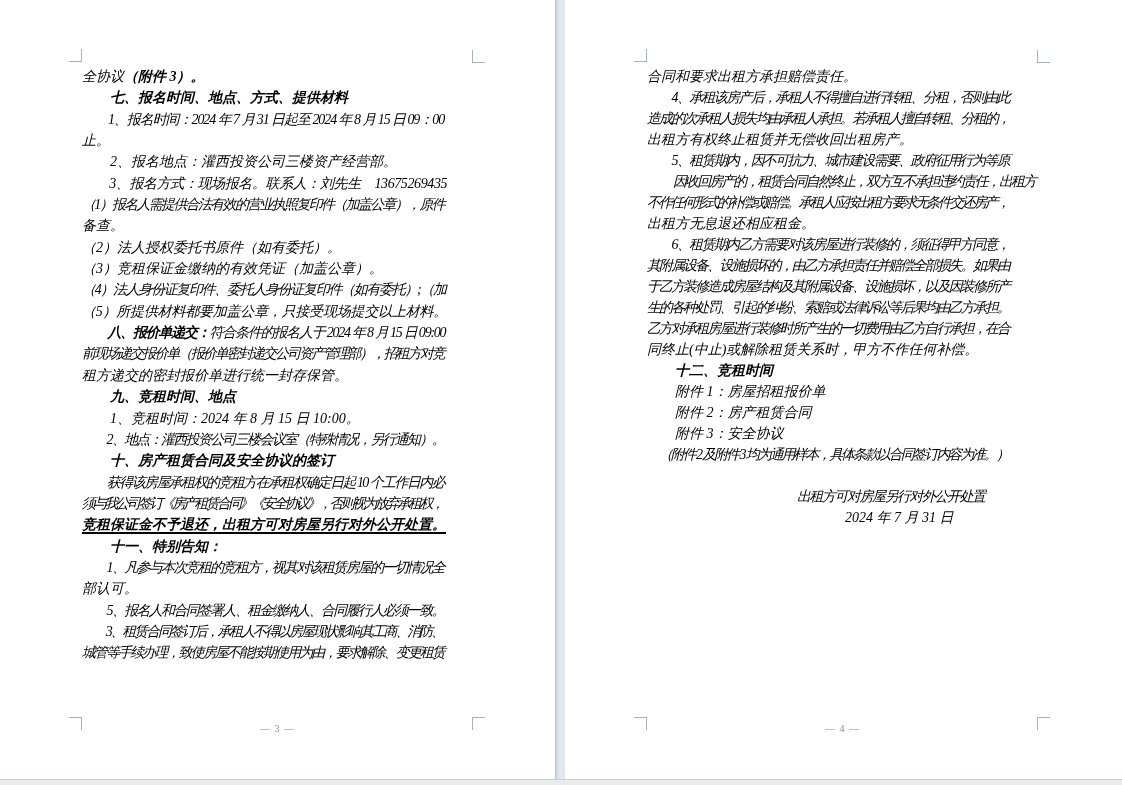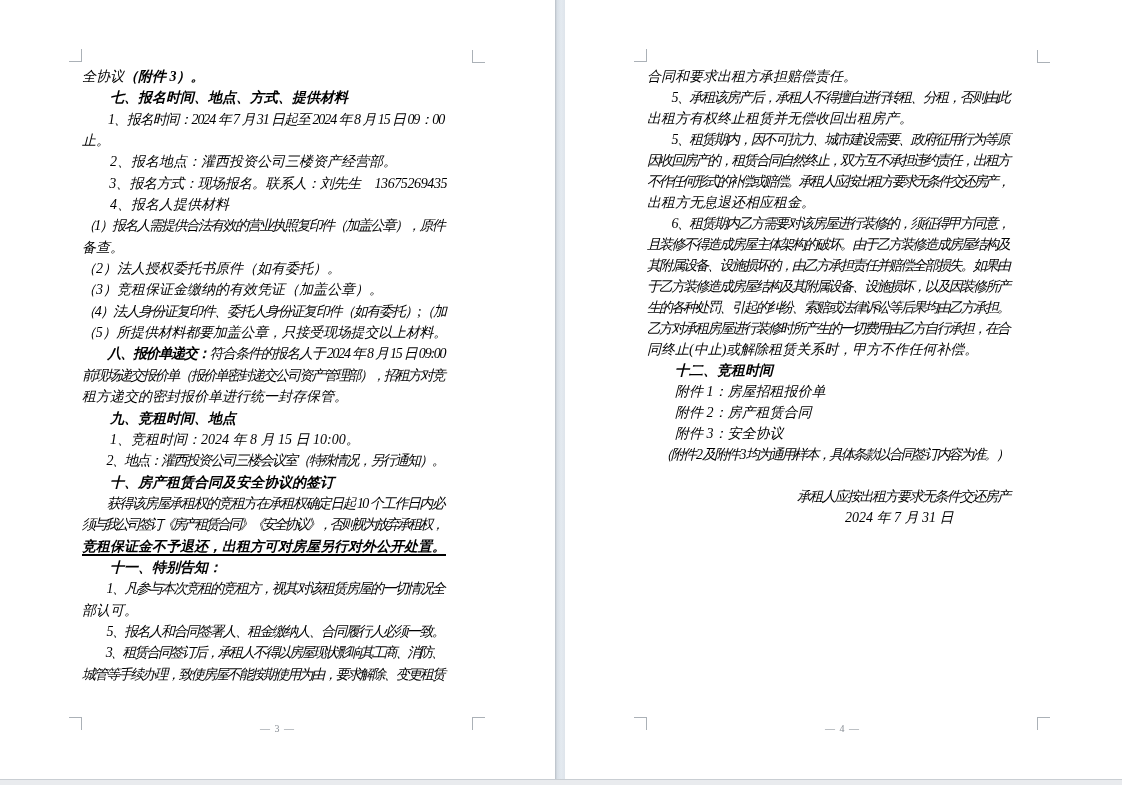--- a/index.html
+++ b/index.html
@@ -60,21 +60,20 @@
     <div class="mark tr"></div>
     <div class="mark bl"></div>
     <div class="mark br"></div>
     <div class="text-area">
         <div class="line"><span>全协议</span><span class="b">（附件 3）。</span></div>
         <div class="line"><span class="b">　　七、报名时间、地点、方式、提供材料</span></div>
         <div class="line" style="letter-spacing: -1.06px;"><span>　　1、报名时间：2024 年 7 月 31 日起至 2024 年 8 月 15 日 09：00</span></div>
         <div class="line"><span>止。</span></div>
         <div class="line"><span>　　2、报名地点：灌西投资公司三楼资产经营部。</span></div>
         <div class="line" style="letter-spacing: -0.39px;"><span>　　3、报名方式：现场报名。联系人：刘先生　13675269435</span></div>
-        <div class="line"><span>　　4、报名人提供材料</span></div>
         <div class="line" style="letter-spacing: -1.7px;"><span>（1）报名人需提供合法有效的营业执照复印件（加盖公章），原件</span></div>
         <div class="line"><span>备查。</span></div>
         <div class="line"><span>（2）法人授权委托书原件（如有委托）。</span></div>
         <div class="line"><span>（3）竞租保证金缴纳的有效凭证（加盖公章）。</span></div>
         <div class="line" style="letter-spacing: -1.33px;"><span>（4）法人身份证复印件、委托人身份证复印件（如有委托）;（加</span></div>
         <div class="line" style="letter-spacing: -0.22px;"><span>（5）所提供材料都要加盖公章，只接受现场提交以上材料。</span></div>
         <div class="line" style="letter-spacing: -1.24px;"><span class="b">　　八、报价单递交：</span><span>符合条件的报名人于 2024 年 8 月 15 日 09:00</span></div>
         <div class="line" style="letter-spacing: -1.93px;"><span>前现场递交报价单（报价单密封递交公司资产管理部），招租方对竞</span></div>
         <div class="line"><span>租方递交的密封报价单进行统一封存保管。</span></div>
         <div class="line"><span class="b">　　九、竞租时间、地点</span></div>
@@ -98,40 +97,40 @@
 
   <div class="page-gap"></div>
 
   <div class="page" id="page4">
     <div class="mark tl"></div>
     <div class="mark tr"></div>
     <div class="mark bl"></div>
     <div class="mark br"></div>
     <div class="text-area">
         <div class="line"><span>合同和要求出租方承担赔偿责任。</span></div>
-        <div class="line" style="letter-spacing: -1.7px;"><span>　　5、承租该房产后，承租人不得擅自进行转租、分租，否则由此</span></div>
+        <div class="line" style="letter-spacing: -1.7px;"><span>　　4、承租该房产后，承租人不得擅自进行转租、分租，否则由此</span></div>
+        <div class="line" style="letter-spacing: -1.93px;"><span>造成的次承租人损失均由承租人承担。若承租人擅自转租、分租的，</span></div>
         <div class="line"><span>出租方有权终止租赁并无偿收回出租房产。</span></div>
         <div class="line" style="letter-spacing: -1.7px;"><span>　　5、租赁期内，因不可抗力、城市建设需要、政府征用行为等原</span></div>
-        <div class="line" style="letter-spacing: -1.93px;"><span>因收回房产的，租赁合同自然终止，双方互不承担违约责任，出租方</span></div>
+        <div class="line" style="letter-spacing: -1.93px; margin-left: 26px;"><span>因收回房产的，租赁合同自然终止，双方互不承担违约责任，出租方</span></div>
         <div class="line" style="letter-spacing: -2.35px;"><span>不作任何形式的补偿或赔偿。承租人应按出租方要求无条件交还房产，</span></div>
         <div class="line"><span>出租方无息退还相应租金。</span></div>
         <div class="line" style="letter-spacing: -1.7px;"><span>　　6、租赁期内乙方需要对该房屋进行装修的，须征得甲方同意，</span></div>
-        <div class="line" style="letter-spacing: -1.93px;"><span>且装修不得造成房屋主体架构的破坏。由于乙方装修造成房屋结构及</span></div>
         <div class="line" style="letter-spacing: -1.93px;"><span>其附属设备、设施损坏的，由乙方承担责任并赔偿全部损失。如果由</span></div>
         <div class="line" style="letter-spacing: -1.93px;"><span>于乙方装修造成房屋结构及其附属设备、设施损坏，以及因装修所产</span></div>
         <div class="line" style="letter-spacing: -1.93px;"><span>生的各种处罚、引起的纠纷、索赔或法律诉讼等后果均由乙方承担。</span></div>
         <div class="line" style="letter-spacing: -1.93px;"><span>乙方对承租房屋进行装修时所产生的一切费用由乙方自行承担，在合</span></div>
         <div class="line"><span>同终止(中止)或解除租赁关系时，甲方不作任何补偿。</span></div>
         <div class="line"><span class="b">　　十二、竞租时间</span></div>
         <div class="line"><span>　　附件 1：房屋招租报价单</span></div>
         <div class="line"><span>　　附件 2：房产租赁合同</span></div>
         <div class="line"><span>　　附件 3：安全协议</span></div>
         <div class="line" style="letter-spacing: -2.09px;"><span>　（附件 2 及附件 3 均为通用样本，具体条款以合同签订内容为准。）</span></div>
         <div class="line spacer"><span>　</span></div>
-        <div class="line company"><span>承租人应按出租方要求无条件交还房产</span></div>
+        <div class="line company"><span>出租方可对房屋另行对外公开处置</span></div>
         <div class="line dateline"><span>2024 年 7 月 31 日</span></div>
       </div>
     <div class="footer">
       <span>— 4 —</span>
     </div>
   </div>
 
   <div class="bottom-bar"></div>
 </div>
 

